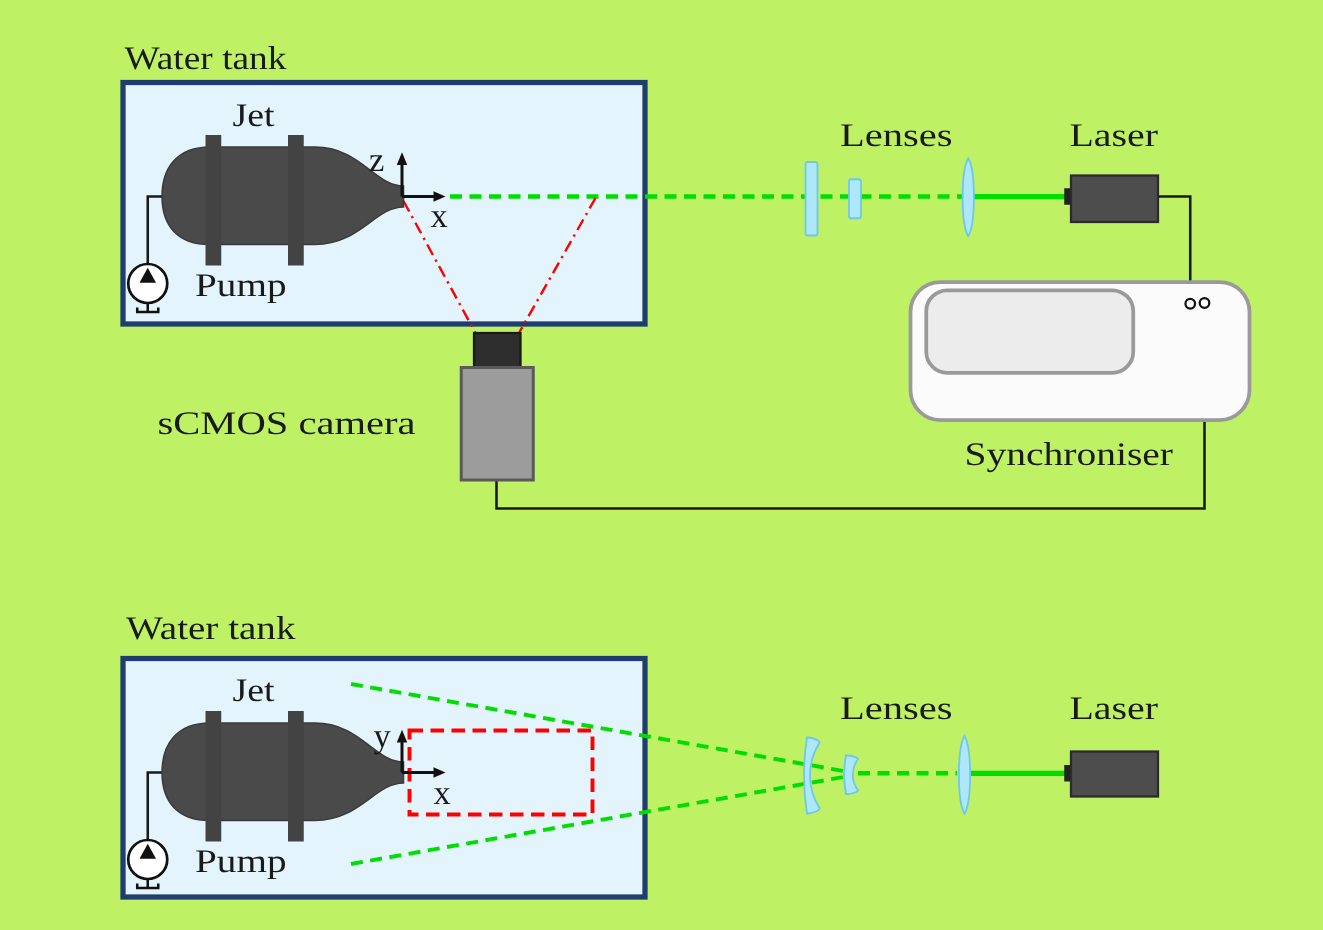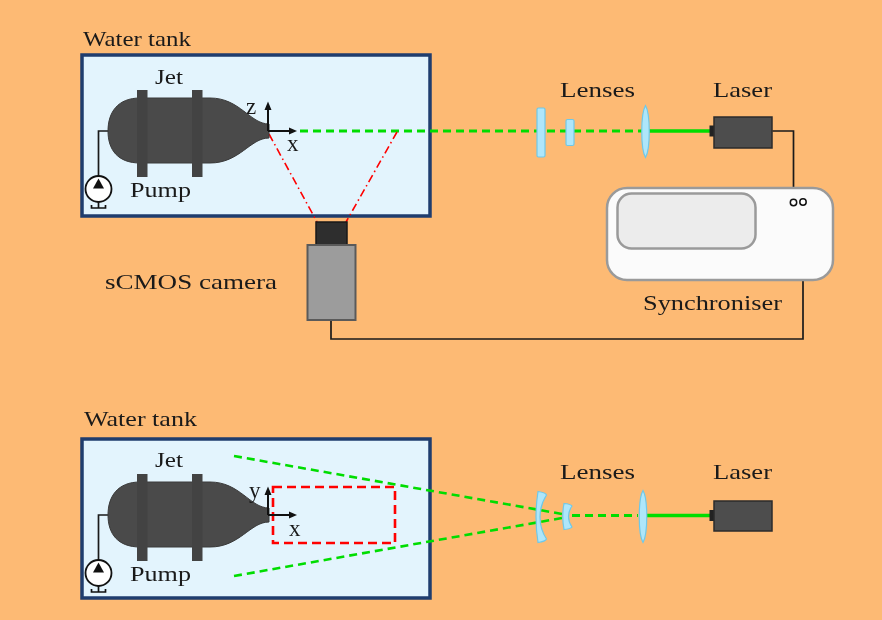--- a/index.html
+++ b/index.html
@@ -1,16 +1,16 @@
 <!DOCTYPE html>
 <html><head>
 <meta charset="utf-8">
 <style>
   html,body{margin:0;padding:0;background:#ffffff;}
-  .stage{position:relative;width:882px;height:620px;background:#fdba74;overflow:hidden;
+  .stage{position:relative;width:882px;height:620px;background:#bef264;overflow:hidden;
          font-family:"Liberation Serif", serif;text-align:center;}
   svg{display:block;}
   text{fill:#1a1a1a;font-family:"Liberation Serif", serif;}
   .lbl{font-size:22px;}
   .axis{font-size:23px;}
 </style>
 </head>
 <body>
 
 <div class="stage">

